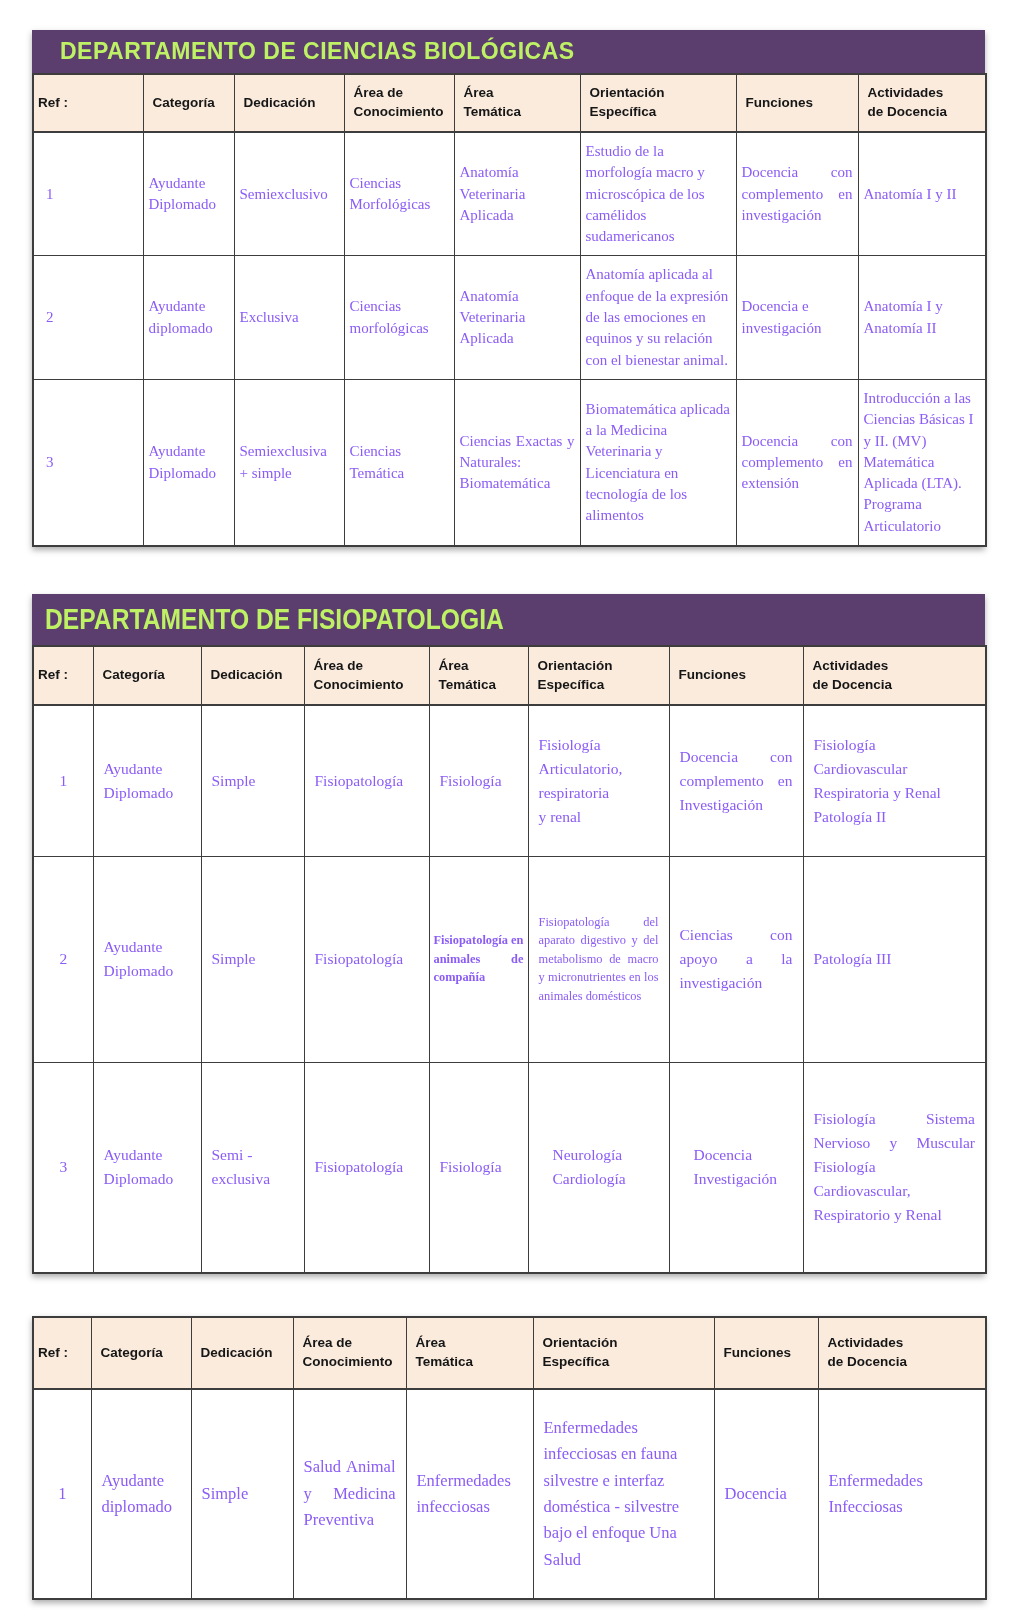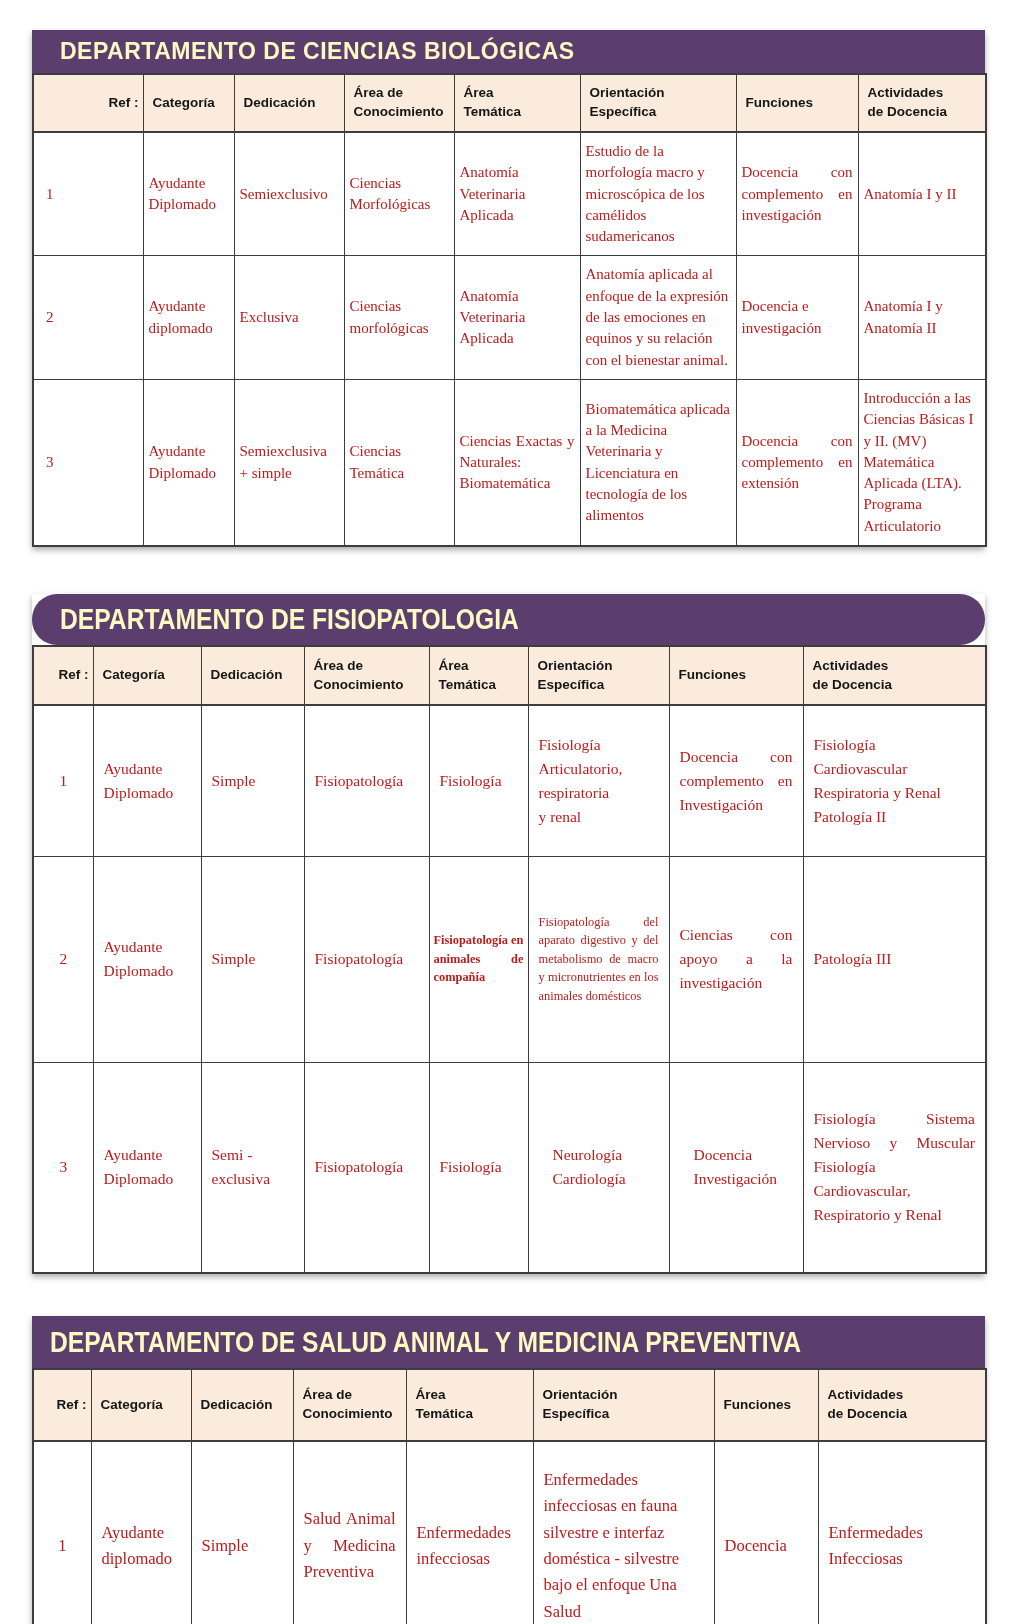--- a/index.html
+++ b/index.html
@@ -5,37 +5,37 @@
   html,body { margin:0; padding:0; }
   body {
     width:1036px; height:1624px; background:#ffffff; overflow:hidden;
     font-family:"Liberation Sans", sans-serif; position:relative;
   }
   .section { width:953px; margin-left:32px; box-shadow:0 3px 6px rgba(70,70,70,.45); }
   .s1 { margin-top:30px; }
   .s2 { margin-top:47px; }
   .s3 { margin-top:42px; }
   .tbar {
-    background:#5b3e6e; color:#fef9c3; display:flex; align-items:center;
+    background:#5b3e6e; color:#bef264; display:flex; align-items:center;
     font-weight:bold; overflow:hidden;
   }
   .s1 .tbar { height:43px; padding-left:28px; font-size:23px; letter-spacing:.5px; }
-  .s2 .tbar { height:51px; padding-left:28px;border-radius:25px; }
+  .s2 .tbar { height:51px; padding-left:13px; }
   .s3 .tbar { height:52px; padding-left:18px; }
   .cond { display:inline-block; font-size:29px; transform:scaleX(.85); transform-origin:0 50%; white-space:nowrap; }
   table { border-collapse:collapse; table-layout:fixed; width:953px; background:#fff; border:2px solid #3d3d3d; }
   th {
     background:#faebdd; font-weight:bold; font-size:13.5px; line-height:1.4;
     text-align:left; vertical-align:middle; padding:6px 9px;
     border:1px solid #3d3d3d; border-bottom:2px solid #3d3d3d;
     white-space:pre-line; color:#161616;
   }
-  th:first-child { text-align:right; padding-left:4px; padding-right:4px; }
+  th:first-child { text-align:left; padding-left:4px; padding-right:4px; }
   td {
-    font-family:"Liberation Serif", serif; color:#b91c1c;
+    font-family:"Liberation Serif", serif; color:#8b5cf6;
     border:1px solid #3d3d3d; vertical-align:middle; white-space:pre-line;
   }
   .s1 td { font-size:15px;   line-height:1.42; padding:8px 5px;  }
   .s2 td { font-size:15.5px; line-height:1.55; padding:8px 10px; }
   .s3 td { font-size:16.5px; line-height:1.6;  padding:8px 10px; }
   .s1 td.ref { text-align:left; padding-left:12px; }
   .s2 td.ref, .s3 td.ref { text-align:center; }
   .jus { text-align:justify; }
   .sm  { font-size:12.4px !important; line-height:1.5 !important; }
   .tight { padding:6px 4px !important;font-weight:bold; }
@@ -180,23 +180,20 @@
 Cardiología</td>
         <td class="indent">Docencia
 Investigación</td>
         <td class="jus">Fisiología Sistema Nervioso y Muscular Fisiología Cardiovascular, Respiratorio y Renal</td>
       </tr>
     </tbody>
   </table>
 </div>
 
 <div class="section s3">
-  <div class="tbar">
-    <span class="cond">DEPARTAMENTO DE SALUD ANIMAL Y MEDICINA PREVENTIVA</span>
-  </div>
   <table>
     <colgroup>
       <col style="width:58px">
         <col style="width:100px">
         <col style="width:102px">
         <col style="width:113px">
       <col style="width:127px">
         <col style="width:181px">
         <col style="width:104px">
         <col style="width:168px">

